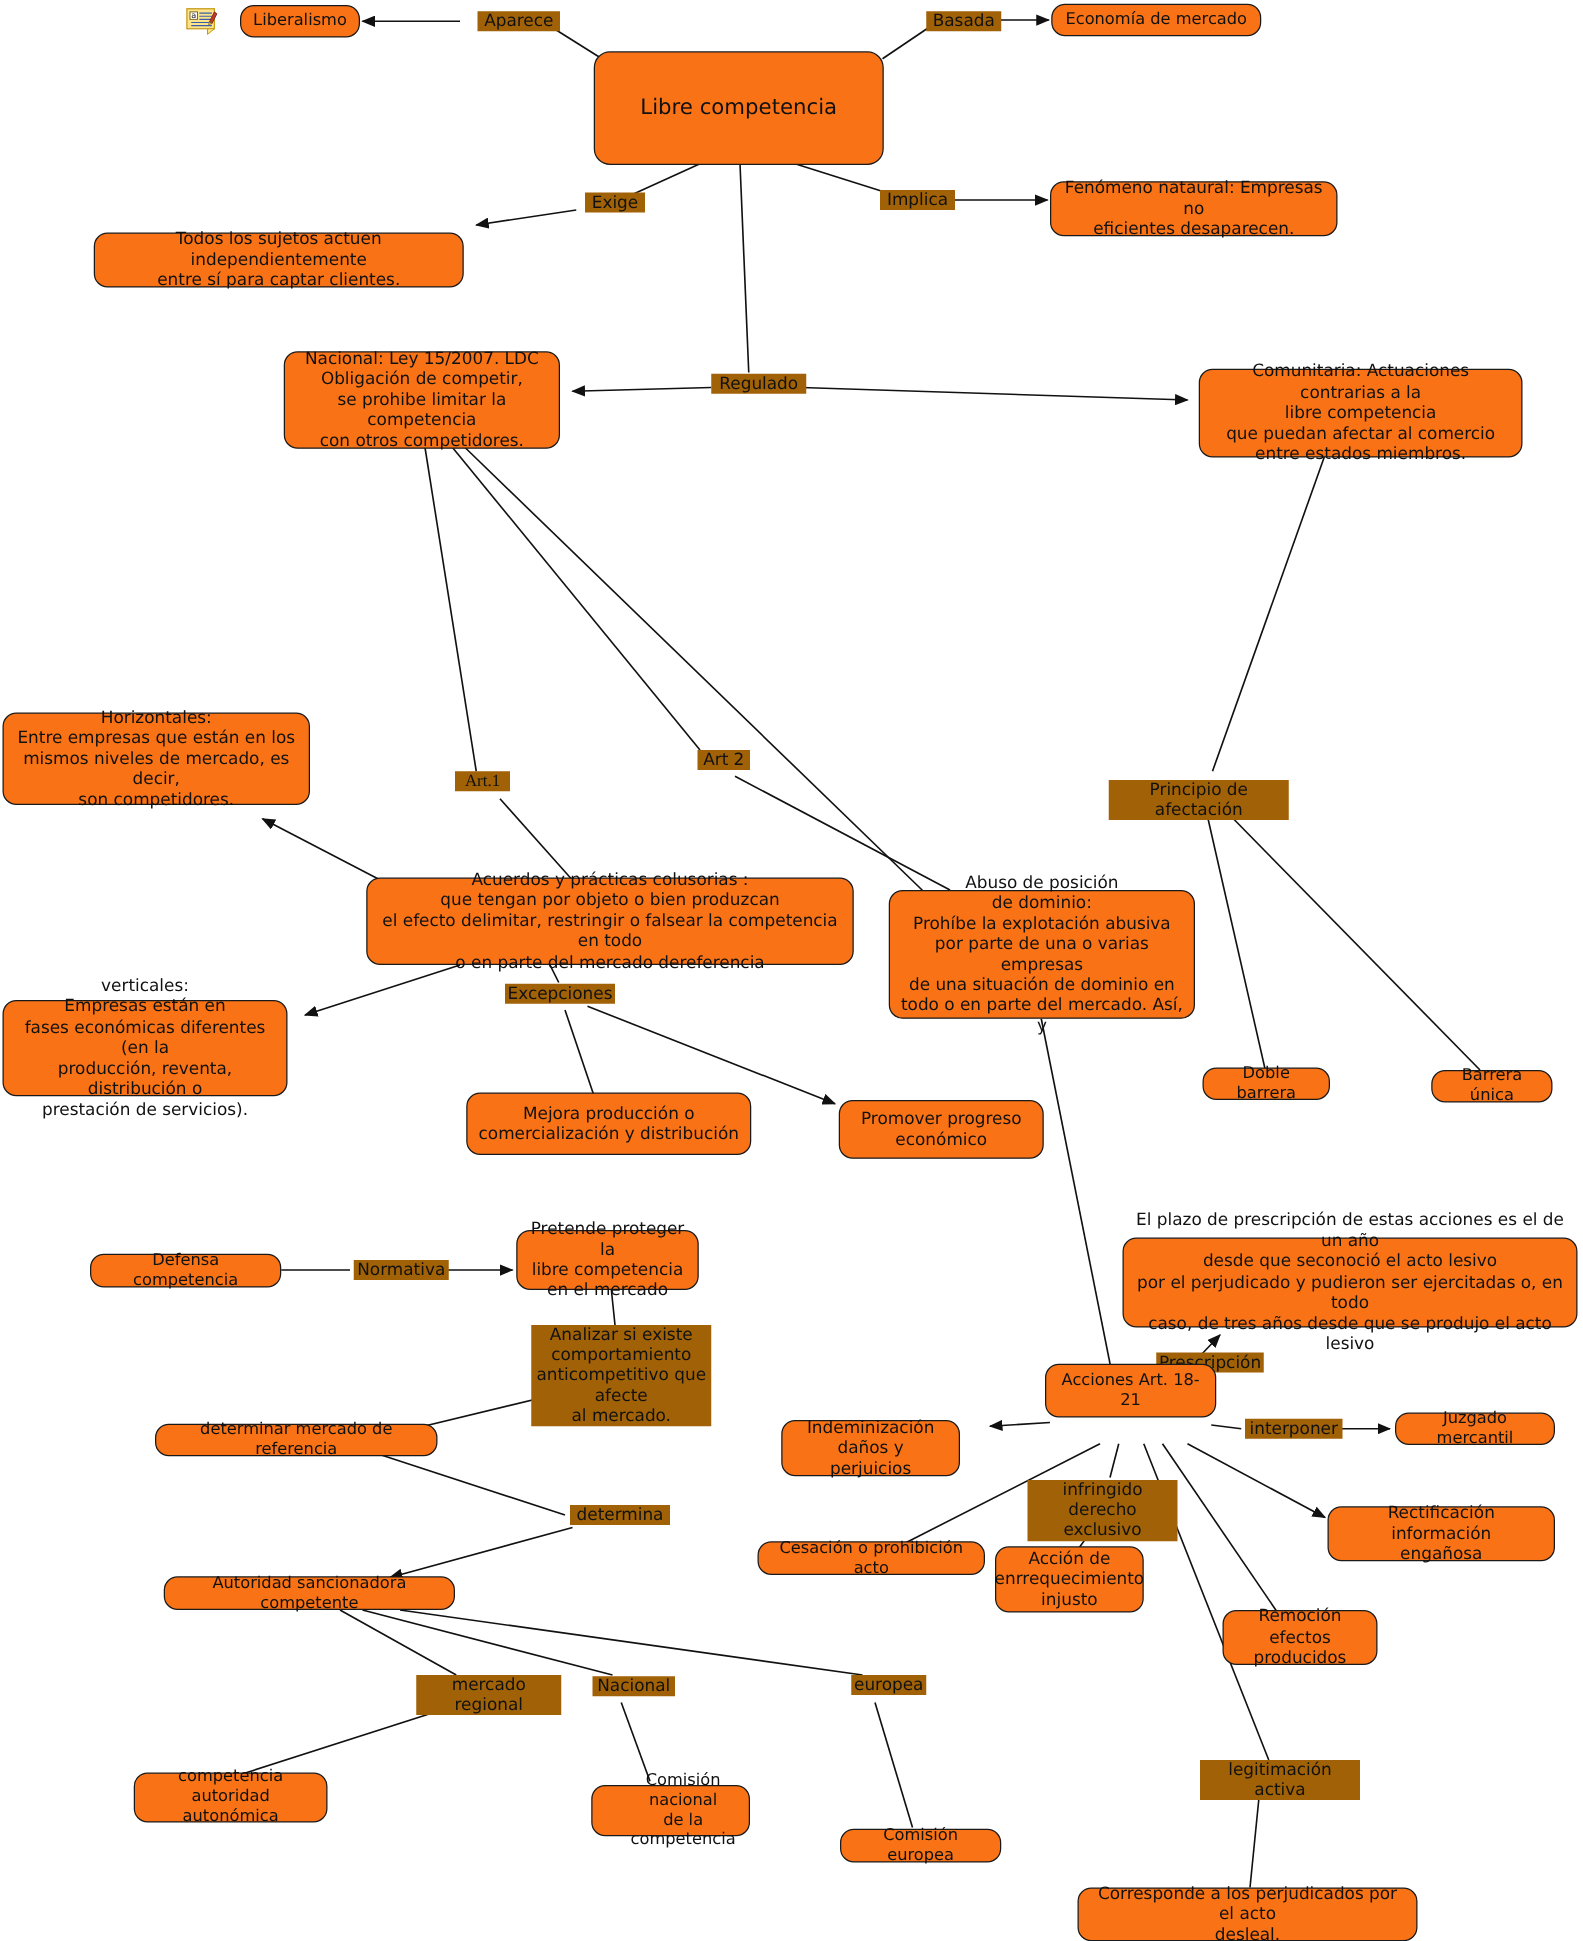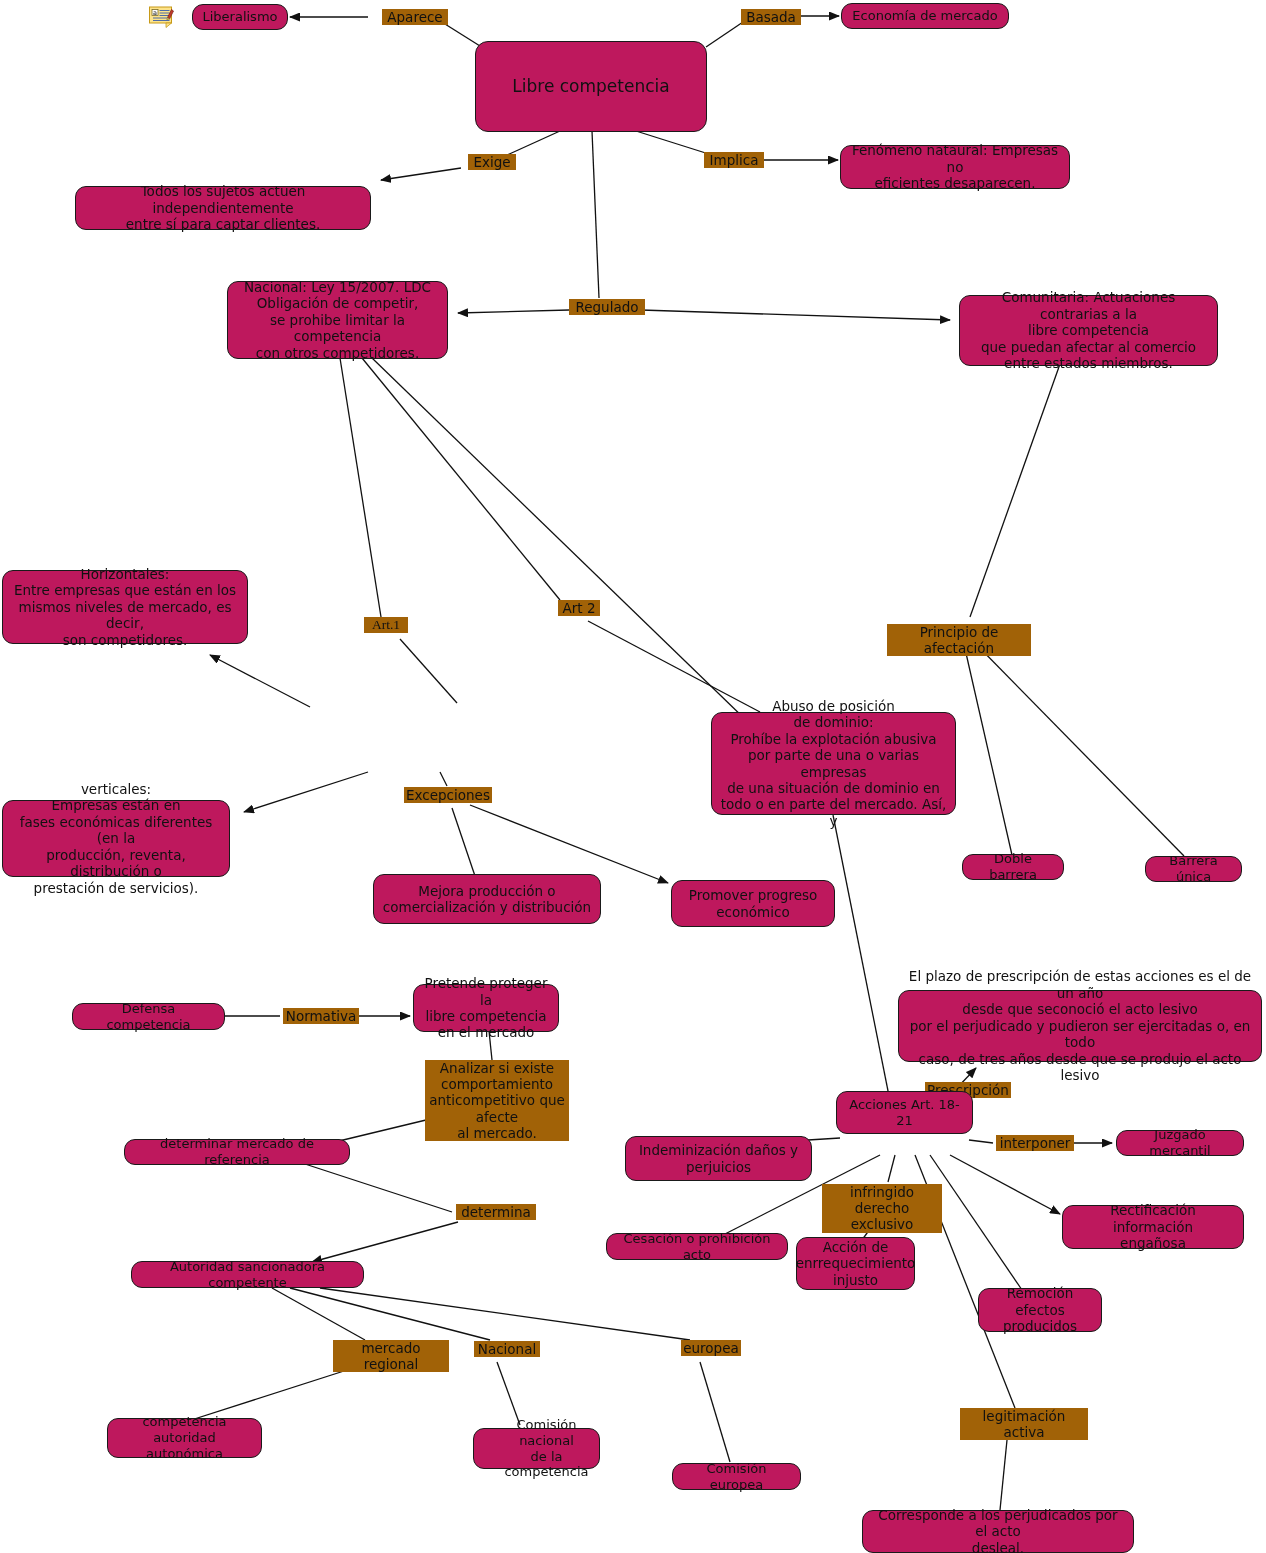--- a/index.html
+++ b/index.html
@@ -2,21 +2,21 @@
 <html><head>
 <meta charset="utf-8">
 <style>
   html,body{margin:0;padding:0;background:#ffffff;}
   body{font-family:"DejaVu Sans","Liberation Sans",sans-serif;}
   #canvas{position:relative;width:1266px;height:1553px;background:#fff;overflow:hidden;}
   #edges{position:absolute;left:0;top:0;width:1266px;height:1553px;pointer-events:none;}
   .node{
     position:absolute;
     box-sizing:border-box;
-    background:#be185d;
+    background:#f97316;
     border:1px solid #1a1a1a;
     border-radius:11px;
     color:#111;
     font-size:13.5px;
     line-height:1.22;
     text-align:center;
     display:flex;
     align-items:center;
     justify-content:center;
     padding:4px 8px;
@@ -173,20 +173,24 @@
 se prohibe limitar la competencia
 con otros competidores.</div>
   <div class="node" style="left:959px;top:295px;width:259px;height:71px;">Comunitaria: Actuaciones contrarias a la
 libre competencia
 que puedan afectar al comercio
 entre estados miembros.</div>
   <div class="node" style="left:2px;top:570px;width:246px;height:74px;">Horizontales:
 Entre empresas que están en los
 mismos niveles de mercado, es decir,
 son competidores.</div>
+  <div class="node" style="left:293px;top:702px;width:390px;height:70px;">Acuerdos y prácticas colusorias :
+que tengan por objeto o bien produzcan
+el efecto delimitar, restringir o falsear la competencia en todo
+o en parte del mercado dereferencia</div>
   <div class="node" style="left:711px;top:712px;width:245px;height:103px;">Abuso de posición
 de dominio:
 Prohíbe la explotación abusiva
 por parte de una o varias empresas
 de una situación de dominio en
 todo o en parte del mercado. Así, y</div>
   <div class="node" style="left:2px;top:800px;width:228px;height:77px;">verticales:
 Empresas están en
 fases económicas diferentes (en la
 producción, reventa, distribución o
@@ -199,21 +203,21 @@
   <div class="node small" style="left:1145px;top:856px;width:97px;height:26px;">Barrera única</div>
   <div class="node small" style="left:72px;top:1003px;width:153px;height:27px;">Defensa competencia</div>
   <div class="node" style="left:413px;top:984px;width:146px;height:48px;">Pretende proteger la
 libre competencia
 en el mercado</div>
   <div class="node" style="left:898px;top:990px;width:364px;height:72px;">El plazo de prescripción de estas acciones es el de un año
 desde que seconoció el acto lesivo
 por el perjudicado y pudieron ser ejercitadas o, en todo
 caso, de tres años desde que se produjo el acto lesivo</div>
   <div class="node small" style="left:124px;top:1139px;width:226px;height:26px;">determinar mercado de referencia</div>
-  <div class="node" style="left:625px;top:1136px;width:187px;height:45px;">Indeminización daños y
+  <div class="node" style="left:625px;top:1136px;width:143px;height:45px;">Indeminización daños y
 perjuicios</div>
   <div class="node small" style="left:836px;top:1091px;width:137px;height:43px;text-align:center;">Acciones Art. 18-21</div>
   <div class="node small" style="left:1116px;top:1130px;width:128px;height:26px;">Juzgado mercantil</div>
   <div class="node" style="left:1062px;top:1205px;width:182px;height:44px;">Rectificación información
 engañosa</div>
   <div class="node small" style="left:606px;top:1233px;width:182px;height:27px;">Cesación o prohibición acto</div>
   <div class="node" style="left:796px;top:1237px;width:119px;height:53px;">Acción de
 enrrequecimiento
 injusto</div>
   <div class="node" style="left:978px;top:1288px;width:124px;height:44px;">Remoción efectos

